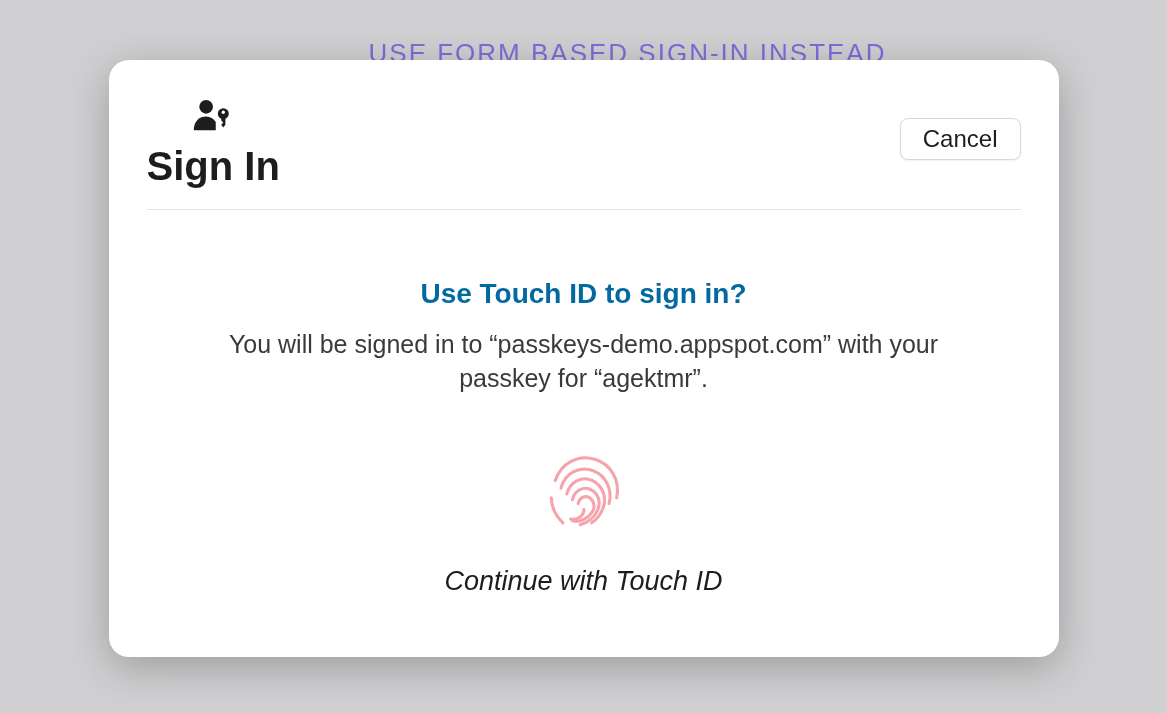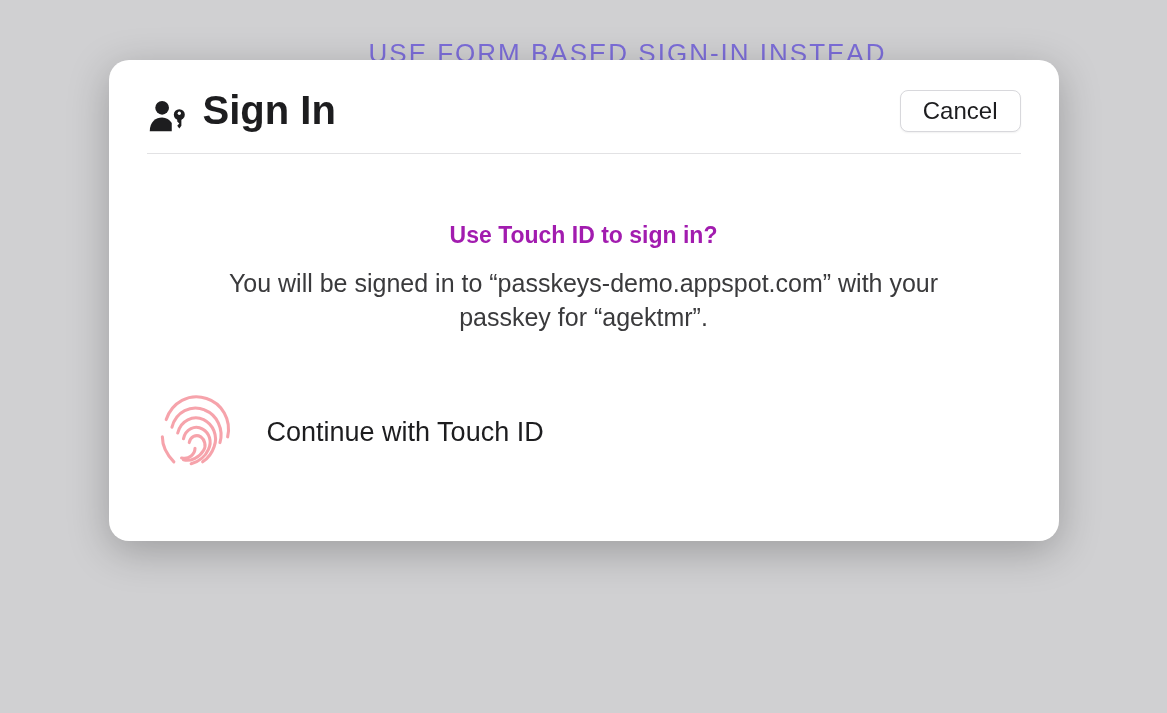--- a/index.html
+++ b/index.html
@@ -43,20 +43,21 @@
       display: flex;
       align-items: center;
       justify-content: space-between;
       padding-bottom: 20px;
       border-bottom: 1px solid #e2e2e4;
     }
     .dialog-title-group {
       display: flex;
       align-items: center;
       gap: 12px;
+      flex-direction: column;
     }
     .dialog-title-icon {
       width: 44px;
       height: 44px;
       display: flex;
       align-items: flex-end;
       justify-content: center;
     }
     .dialog-title {
       font-size: 40px;
@@ -71,37 +72,38 @@
       font-size: 24px;
       color: #1d1d1f;
       cursor: pointer;
       box-shadow: 0 1px 2px rgba(0,0,0,0.06);
     }
     .dialog-body {
       text-align: center;
       padding-top: 68px;
     }
     .prompt-heading {
-      font-size: 23px;
+      font-size: 28px;
       font-weight: 700;
-      color: #a21caf;
+      color: #0369a1;
       margin-bottom: 18px;
     }
     .prompt-subtext {
       font-size: 25px;
       color: #3a3a3c;
       line-height: 1.35;
       max-width: 760px;
       margin: 8px auto 50px auto;
     }
     .touchid-block {
       display: flex;
-      flex-direction: row;
+      flex-direction: column;
       align-items: center;
       gap: 24px;
+      font-style: italic;
     }
     .fingerprint-icon {
       width: 96px;
       height: 96px;
       color: #f6a3ab;
     }
     .continue-text {
       font-size: 27px;
       color: #1d1d1f;
     }

